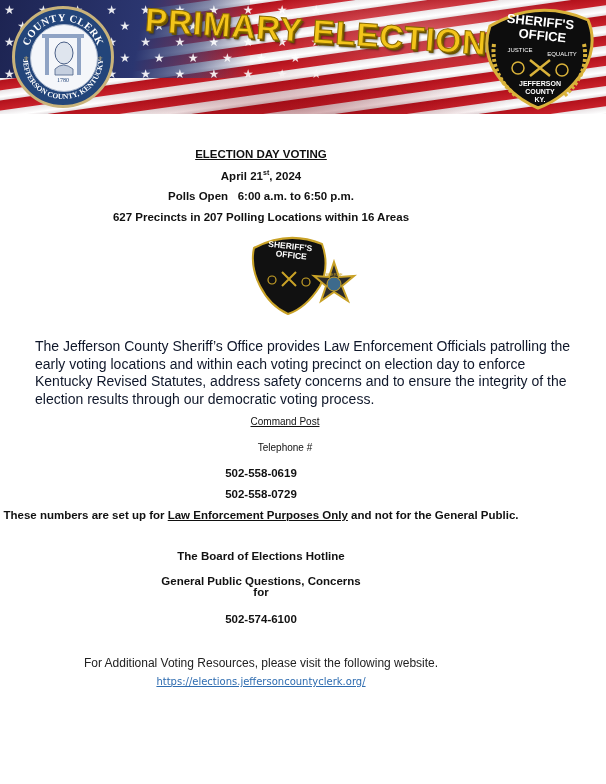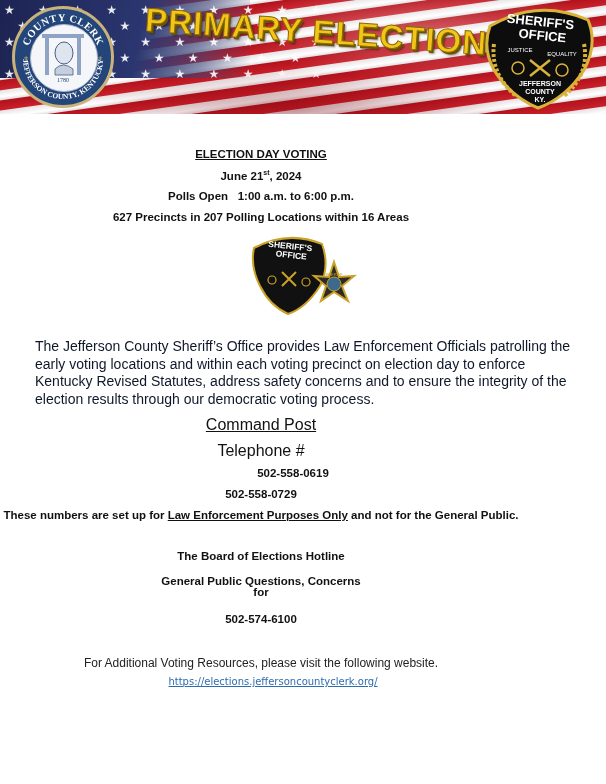--- a/index.html
+++ b/index.html
@@ -31,21 +31,21 @@
   .headline .l2 { font-weight: bold; font-size: 38px; color: #f3c51a; -webkit-text-stroke: 1px #8a6a00;
     text-shadow: 2px 2px 0 #6b5200, 3px 3px 2px rgba(0,0,0,0.4); margin-top: -4px; }
 
   .sheriff-patch { position: absolute; left: 480px; top: 4px; width: 118px; height: 106px; }
 
   
   .center { position: absolute; left: 0; width: 522px; text-align: center; }
   .b { font-weight: bold; }
   .u { text-decoration: underline; }
   .fs11 { font-size: 11.5px; }
-  .fs14 { font-size: 16px; }
+  .fs14 { font-size: 10px; padding-left: 24px; }
 
   .patch-img { position: absolute; left: 248px; top: 232px; width: 112px; height: 84px; }
 
   .para { position: absolute; left: 35px; top: 338px; width: 545px; font-size: 14px; line-height: 17.5px; color: #0f172a; }
 
   .link { color: #2e6cb0; text-decoration: underline; font-family: "DejaVu Sans", sans-serif; font-size: 10px; }
 </style>
 </head>
 <body>
 
@@ -101,49 +101,49 @@
     <text x="60" y="82" font-family="Liberation Sans, sans-serif" font-weight="bold" font-size="7" fill="#ffffff" text-anchor="middle">JEFFERSON</text>
     <text x="60" y="90" font-family="Liberation Sans, sans-serif" font-weight="bold" font-size="7" fill="#ffffff" text-anchor="middle">COUNTY</text>
     <text x="60" y="98" font-family="Liberation Sans, sans-serif" font-weight="bold" font-size="7" fill="#ffffff" text-anchor="middle">KY.</text>
     <path d="M14 40 Q10 70 36 92" fill="none" stroke="#d9b23a" stroke-width="4" stroke-dasharray="3 2"></path>
     <path d="M104 40 Q110 70 84 92" fill="none" stroke="#d9b23a" stroke-width="4" stroke-dasharray="3 2"></path>
   </svg>
 </div>
 
 <div class="center b u fs11" style="top:148px;">ELECTION DAY VOTING</div>
 <div class="center b fs11" style="top:169px;">
-  <span>June 21</span><sup style="font-size:7px;">st</sup><span>, 2024</span>
+  <span>April 21</span><sup style="font-size:7px;">st</sup><span>, 2024</span>
 </div>
-<div class="center b fs11" style="top:190px; white-space:pre;">Polls Open   1:00 a.m. to 6:00 p.m.</div>
+<div class="center b fs11" style="top:190px; white-space:pre;">Polls Open   6:00 a.m. to 6:50 p.m.</div>
 <div class="center b fs11" style="top:211px;">627 Precincts in 207 Polling Locations within 16 Areas</div>
 
 <svg class="patch-img" viewBox="0 0 112 84">
   <rect x="0" y="0" width="112" height="84" fill="#ffffff"></rect>
   <path d="M6 16 Q40 -2 74 12 Q82 34 72 54 Q58 76 40 82 Q22 74 12 54 Q2 34 6 16 Z" fill="#111" stroke="#c9a227" stroke-width="2"></path>
   <text x="42" y="17" font-family="Liberation Sans, sans-serif" font-weight="bold" font-size="8.5" fill="#fff" text-anchor="middle" transform="rotate(6 42 17)">SHERIFF'S</text>
   <text x="43" y="26" font-family="Liberation Sans, sans-serif" font-weight="bold" font-size="8.5" fill="#fff" text-anchor="middle" transform="rotate(6 43 26)">OFFICE</text>
   <path d="M34 40 L48 54 M48 40 L34 54" stroke="#c9a227" stroke-width="2"></path>
   <circle cx="24" cy="48" r="4" fill="none" stroke="#c9a227" stroke-width="1.2"></circle>
   <circle cx="58" cy="50" r="4" fill="none" stroke="#c9a227" stroke-width="1.2"></circle>
   <polygon points="86,30 91,45 106,44 94,54 100,69 86,60 73,69 78,54 66,44 81,45" fill="#2a2a2a" stroke="#c9a227" stroke-width="2"></polygon>
   <circle cx="86" cy="52" r="7" fill="#3d6a8c" stroke="#c9a227" stroke-width="1"></circle>
   <text x="86" y="44" font-family="Liberation Sans, sans-serif" font-size="4" fill="#c9a227" text-anchor="middle">SHERIFF</text>
 </svg>
 
 <div class="para">The Jefferson County Sheriff’s Office provides Law Enforcement Officials patrolling the early voting locations and within each voting precinct on election day to enforce Kentucky Revised Statutes, address safety concerns and to ensure the integrity of the election results through our democratic voting process.</div>
 
 <div class="center u fs14" style="top:416px;">Command Post</div>
 <div class="center fs14" style="top:442px;">Telephone #</div>
-<div class="center b fs11" style="top:467px;padding-left:32px;">502-558-0619</div>
+<div class="center b fs11" style="top:467px;">502-558-0619</div>
 <div class="center b fs11" style="top:488px;">502-558-0729</div>
 <div class="center b fs11" style="top:509px;">
   <span>These numbers are set up for </span><span class="u">Law Enforcement Purposes Only</span><span> and not for the General Public.</span>
 </div>
 
 <div class="center b fs11" style="top:550px;">The Board of Elections Hotline</div>
 <div class="center b fs11" style="top:586px;">for</div>
 <div class="center b fs11" style="top:575px;">General Public Questions, Concerns</div>
 <div class="center b fs11" style="top:613px;">502-574-6100</div>
 
 <div class="center" style="top:656px; font-size:12px; color:#222;">For Additional Voting Resources, please visit the following website.</div>
-<div class="center" style="top:671px;padding-left:12px;">
+<div class="center" style="top:671px;">
   <a class="link" href="#">https://elections.jeffersoncountyclerk.org/</a>
 </div>
 
 </body></html>

